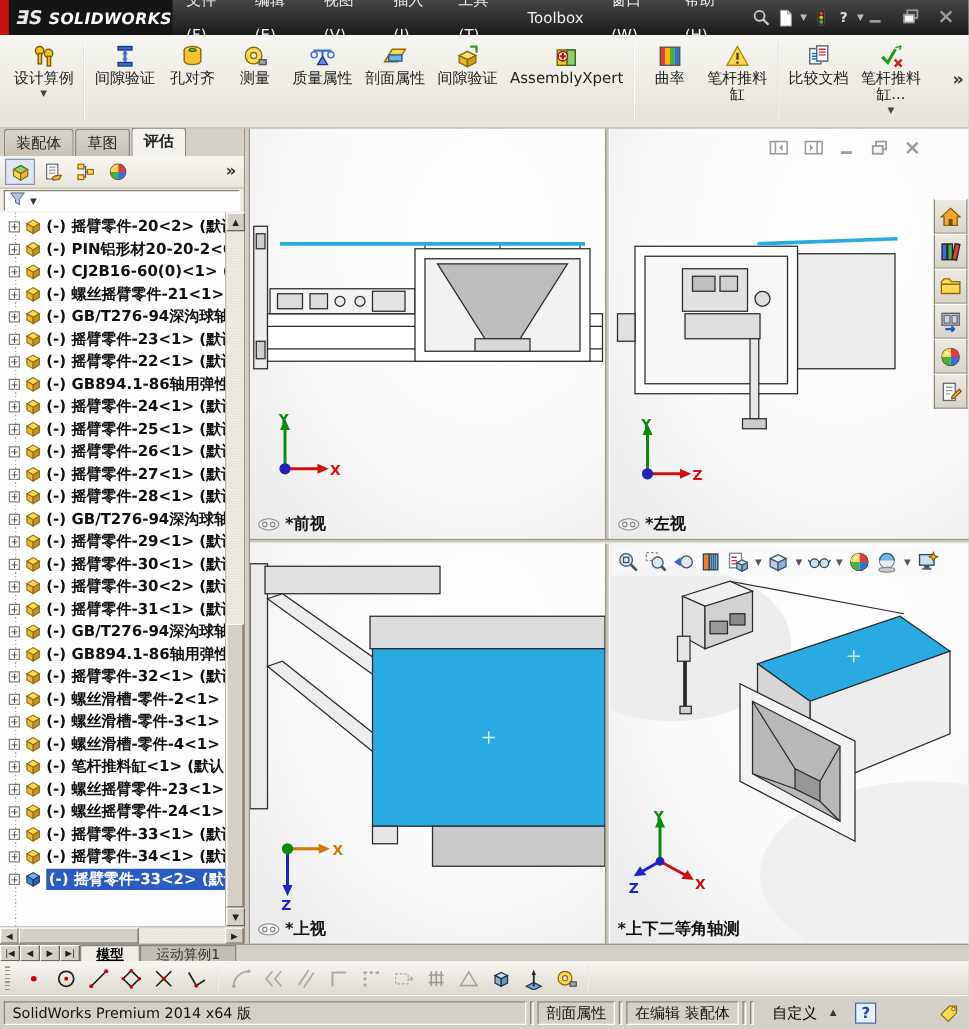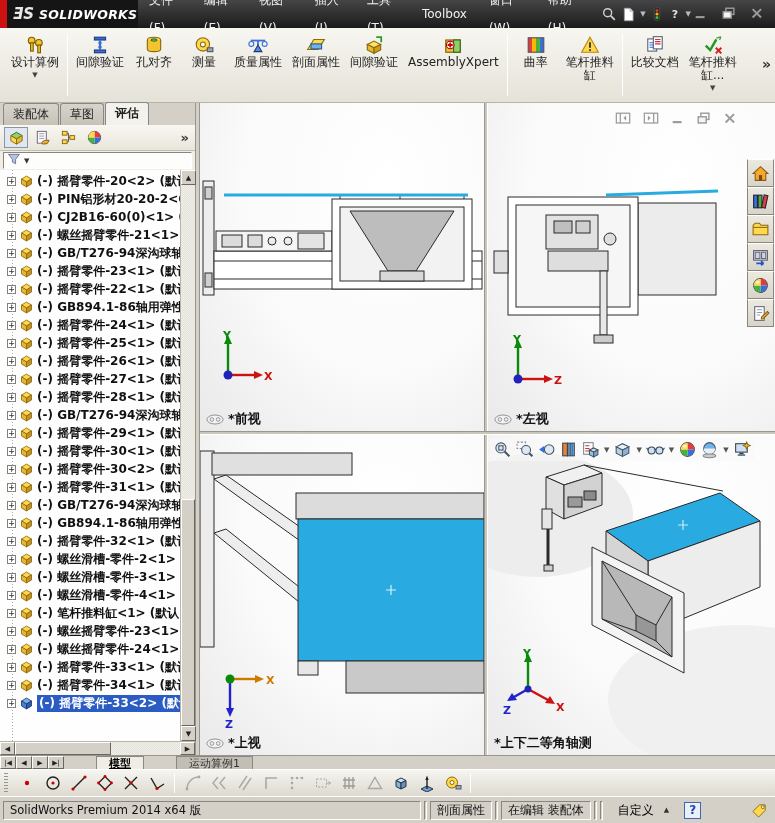--- a/index.html
+++ b/index.html
@@ -81,21 +81,21 @@
   #headsup { position:absolute; top:3px; left:2px; display:flex; align-items:center; gap:3px; padding:2px 3px; z-index:5; background:rgba(248,248,248,.55); }
   .hu-btn { display:inline-flex; align-items:center; }
   .hu-dd { font-size:7px; color:#555; margin:0 1px; }
   #task-pane { position:absolute; top:56px; right:1px; display:flex; flex-direction:column; z-index:6; }
   .tp-btn { width:27px; height:28px; background:linear-gradient(#ece9e1,#d8d4ca); border:1px solid #8a867c; border-top-color:#fff; display:flex; align-items:center; justify-content:center; }
 
   
   #modeltabs { position:absolute; left:0; right:0; bottom:54px; height:14px; background:#d4d0c8; display:flex; align-items:stretch; border-top:1px solid #9a968c; }
   .mt-nav { display:flex; }
   .mt-nav .nb { width:16px; border:1px solid; border-color:#fff #6a6660 #6a6660 #fff; background:#d4d0c8; font-size:7px; display:flex; align-items:center; justify-content:center; color:#222; }
-  .mt-tab { padding:0 12px; font-size:11px; display:flex; align-items:center; border:1px solid #888; border-bottom:none; background:#c2beb4; color:#333;margin-left:32px; }
+  .mt-tab { padding:0 12px; font-size:11px; display:flex; align-items:center; border:1px solid #888; border-bottom:none; background:#c2beb4; color:#333; }
   .mt-tab.active { background:#efede6; font-weight:bold; text-decoration:underline; color:#000; }
   #sketchbar { position:absolute; left:0; right:0; bottom:27px; height:27px; background:linear-gradient(#f6f5f0,#ddd9cf); border-top:1px solid #fff; display:flex; align-items:center; padding-left:4px; gap:5px; }
   .sk-handle { width:4px; height:20px; background-image:repeating-linear-gradient(#9a968c 0 1px, transparent 1px 3px); margin-right:3px; }
   .sk-btn { width:21px; height:21px; display:flex; align-items:center; justify-content:center; }
   .sk-sep { width:1px; align-self:stretch; margin:3px 2px; background:#aaa; border-right:1px solid #fff; }
   #statusbar { position:absolute; left:0; right:0; bottom:0; height:27px; background:#d4d0c8; border-top:1px solid #fff; display:flex; align-items:center; padding:0 3px; gap:3px; }
   .sb-field { height:19px; border:1px solid; border-color:#8a867c #fff #fff #8a867c; display:flex; align-items:center; padding:0 6px; font-size:12px; color:#111; background:#d4d0c8; }
   .sb-product { width:418px; font-size:11.5px; }
   .sb-sep { width:3px; height:19px; border:1px solid; border-color:#8a867c #fff #fff #8a867c; }
   .sb-custom { display:flex; align-items:center; gap:10px; padding:0 12px; font-size:12px; }

